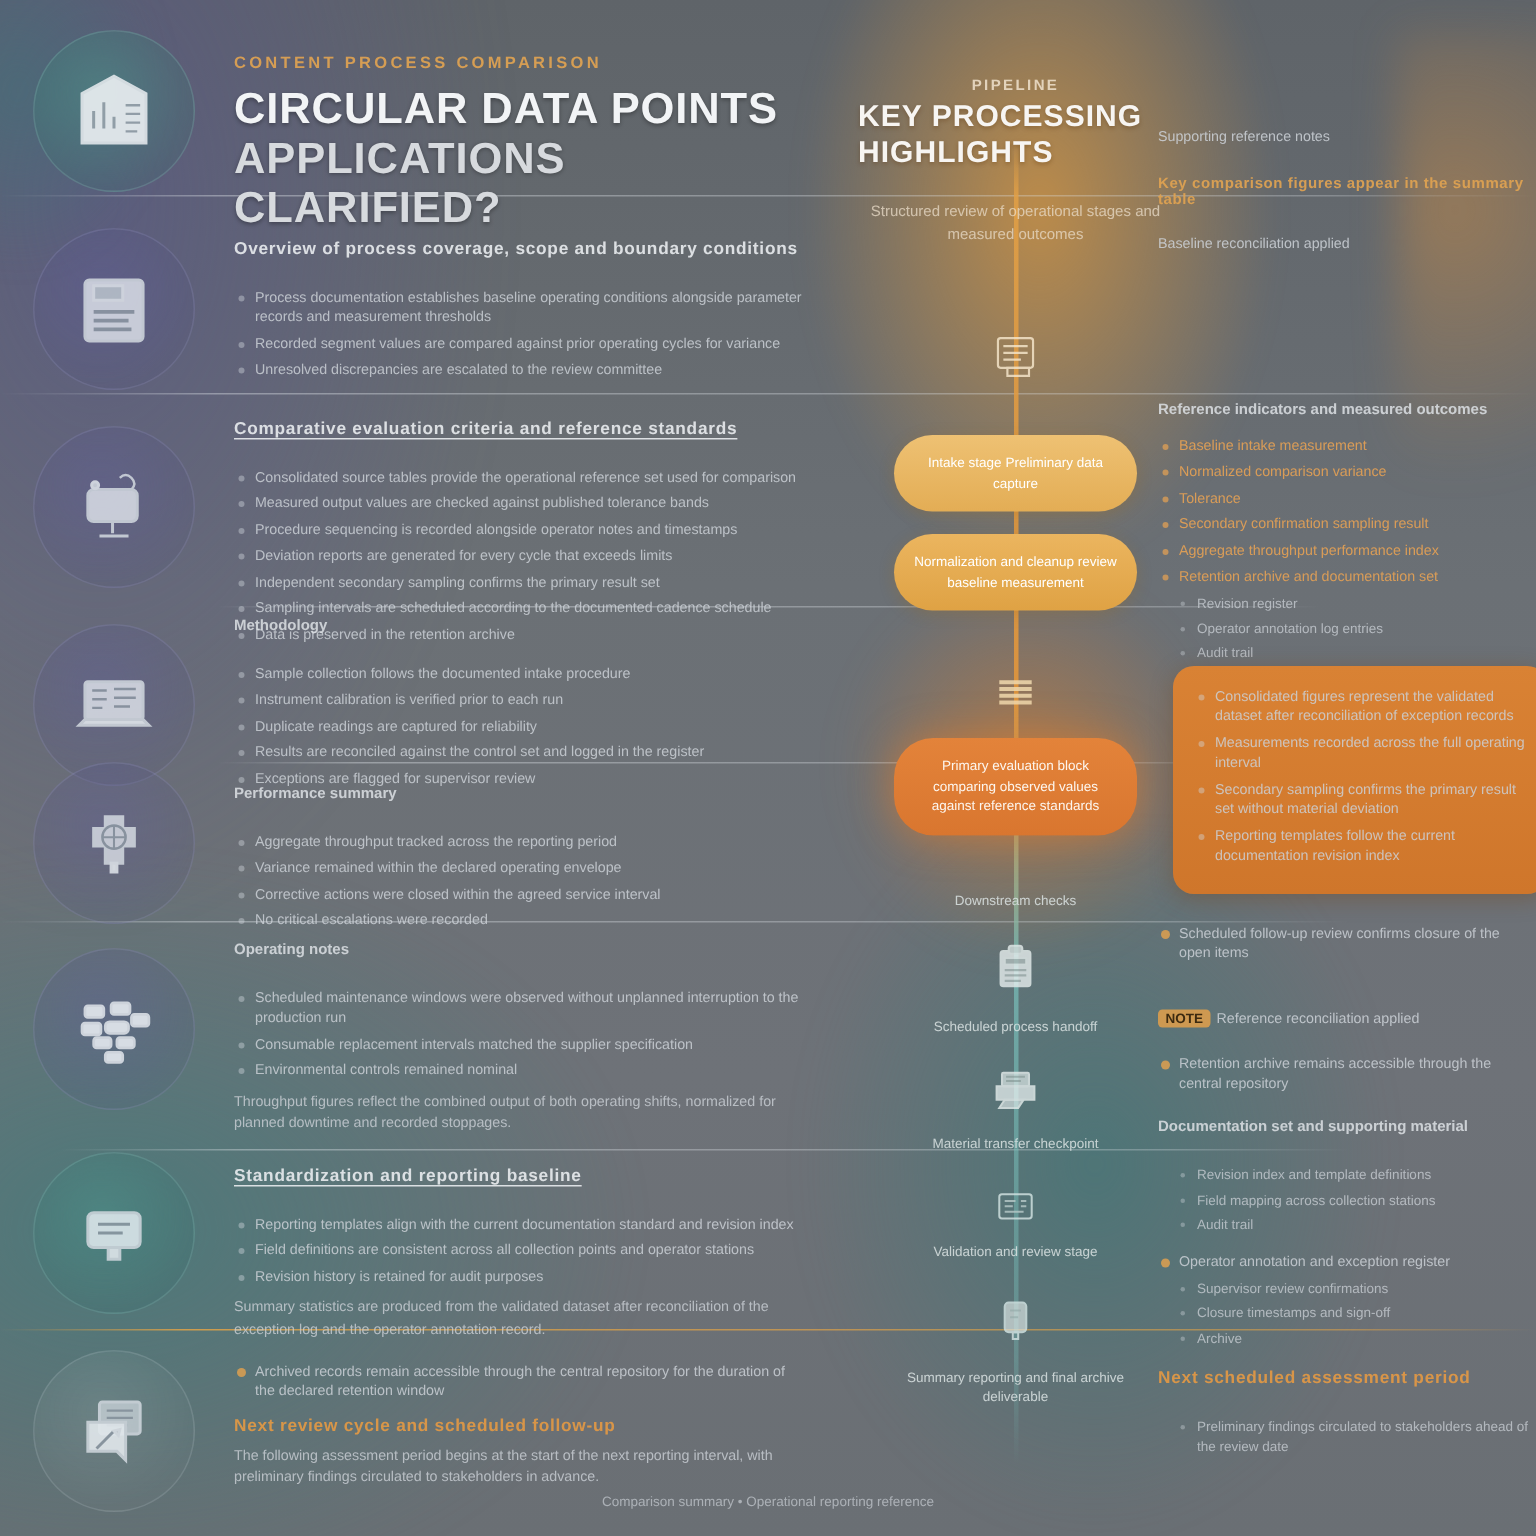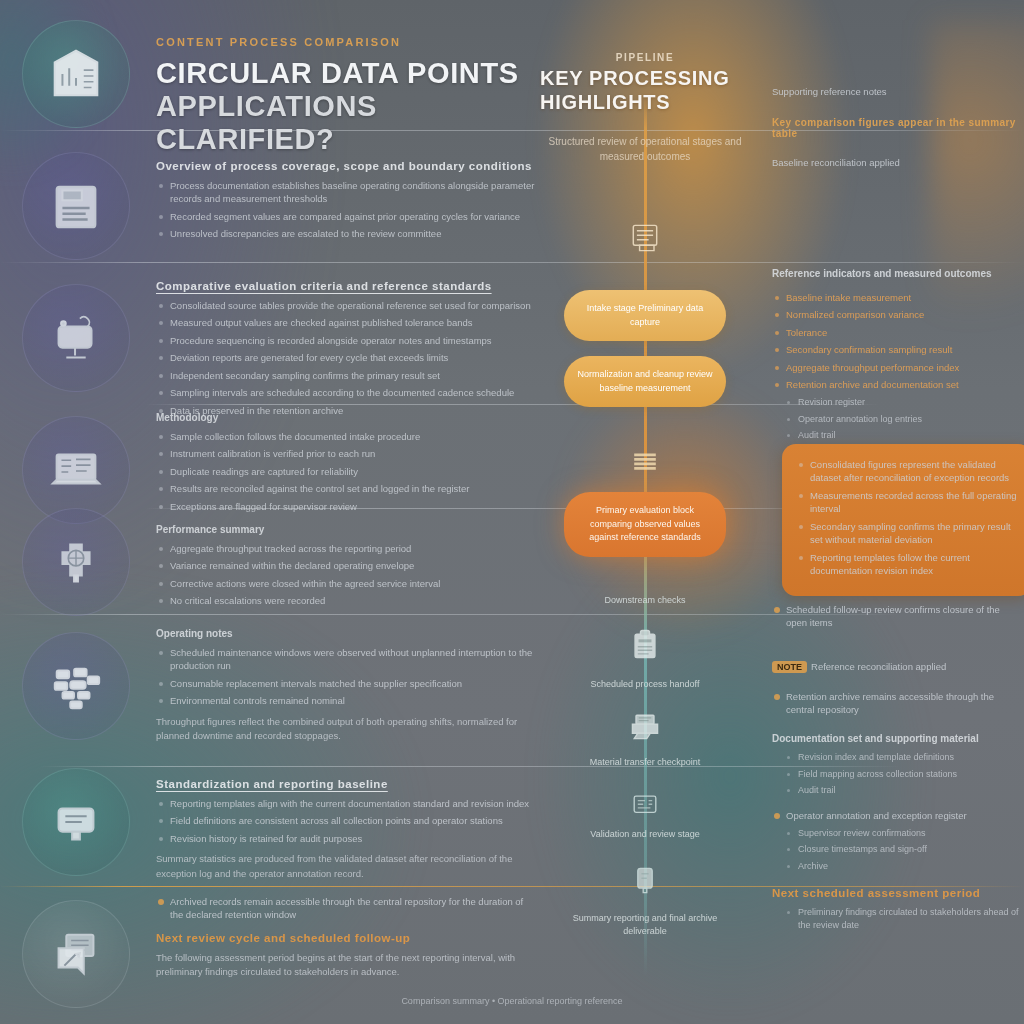--- a/index.html
+++ b/index.html
@@ -72,21 +72,21 @@
     background:radial-gradient(circle at 42% 38%, rgba(255,255,255,.10), rgba(255,255,255,.02) 70%);
     border:1px solid rgba(235,240,245,.13);
   }
   .badge.teal { background:radial-gradient(circle at 42% 38%, rgba(77,140,134,.62), rgba(60,112,110,.28) 72%); border-color:rgba(150,200,195,.22); }
   .badge.violet { background:radial-gradient(circle at 42% 38%, rgba(96,94,150,.42), rgba(80,80,126,.16) 72%); border-color:rgba(180,180,225,.16); }
   .badge svg { width:62px; height:62px; opacity:.88; }
   .badge svg * { vector-effect:non-scaling-stroke; }
 
   
   #col-left   { position:absolute; left:148px; top:0;  width:392px; height:1024px; }
-  #col-center { position:absolute; left:540px; top:0;  width:210px; height:805px; }
+  #col-center { position:absolute; left:572px; top:0;  width:210px; height:805px; }
   #col-right  { position:absolute; left:762px; top:0;  width:262px; height:1024px; }
 
   
   .kicker {
     font-size:11px; letter-spacing:2.2px; font-weight:700;
     color:#e0a352; text-transform:uppercase;
     filter:blur(.5px); opacity:.92;
   }
   .title {
     font-size:29px; line-height:1.14; font-weight:700;
@@ -110,21 +110,21 @@
   }
 
   
   .h-sec {
     font-size:11.5px; font-weight:700; color:#e9ecef;
     letter-spacing:.5px; filter:blur(.35px); opacity:.9;
   }
   .h-sec.amber { color:#e59a44; }
   .h-sub { font-size:10px; font-weight:700; color:#dde1e5; filter:blur(.35px); opacity:.85; }
 
-  ul.bl { list-style:none; margin-top:7px; }
+  ul.bl { list-style:none; margin-top:20px; }
   ul.bl li {
     position:relative; padding-left:14px; margin-bottom:4px;
     font-size:9.5px; line-height:1.42; color:#ccd1d7;
     filter:blur(.4px); opacity:.84;
   }
   ul.bl li::before {
     content:""; position:absolute; left:3px; top:5px;
     width:4px; height:4px; border-radius:50%; background:rgba(210,216,222,.5);
   }
   ul.bl li.amber { color:#e3a055; opacity:.92; }

